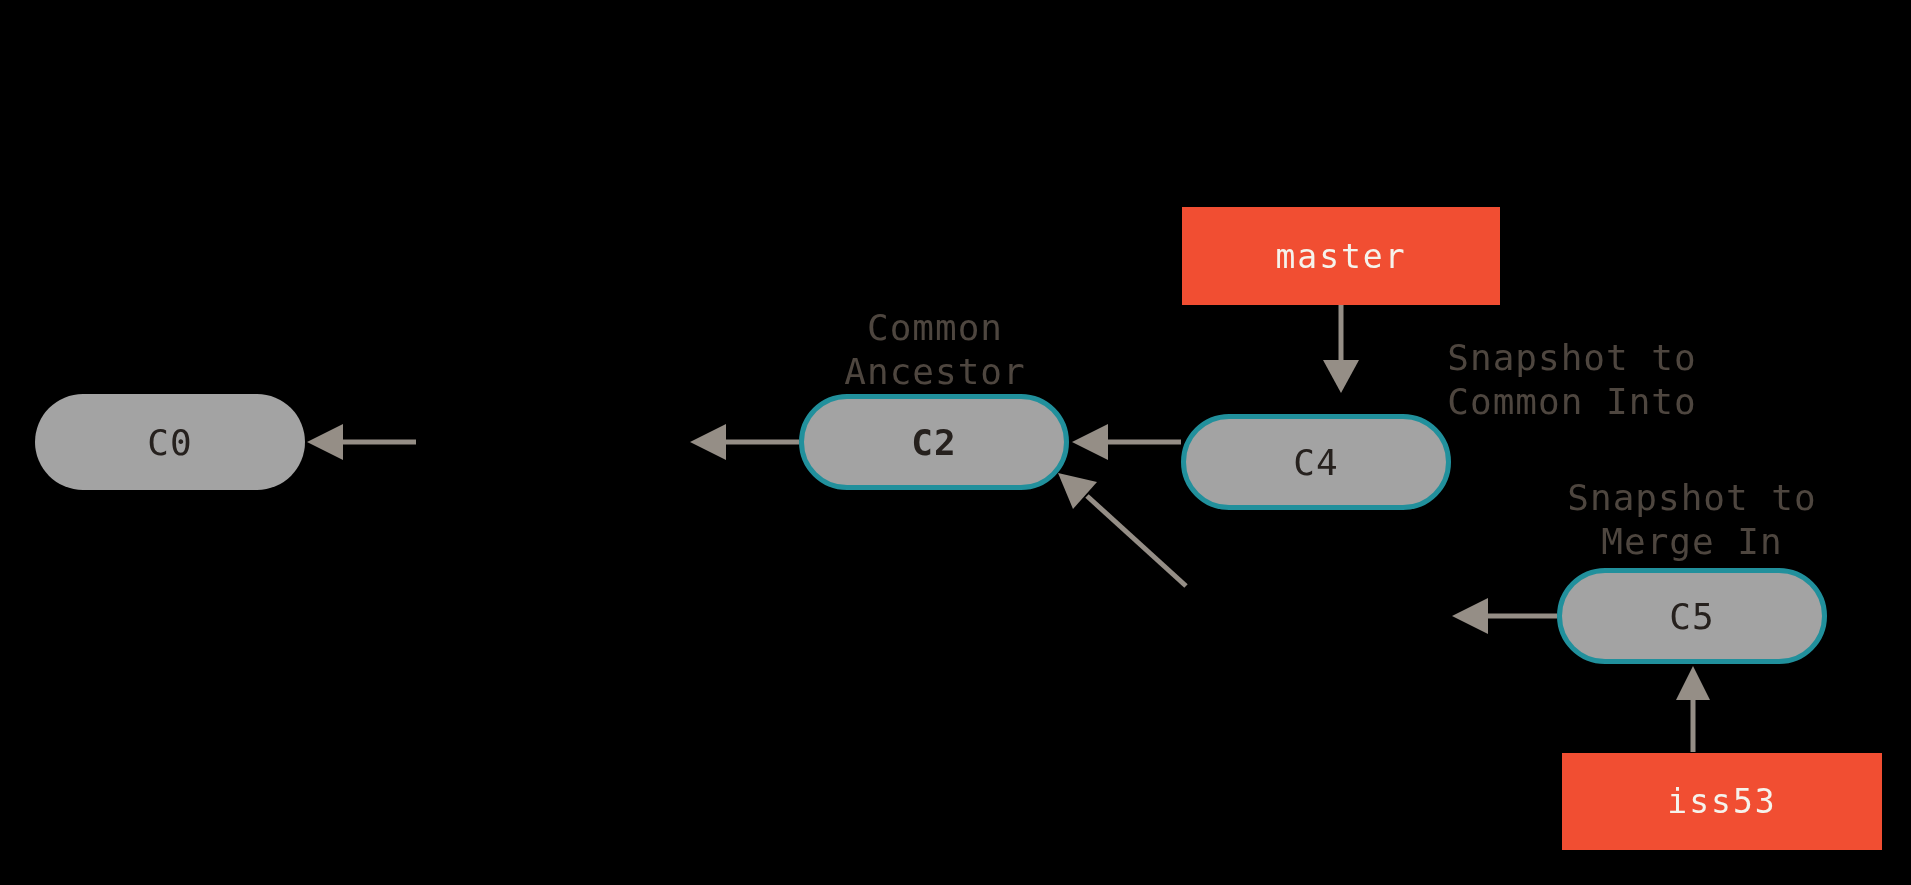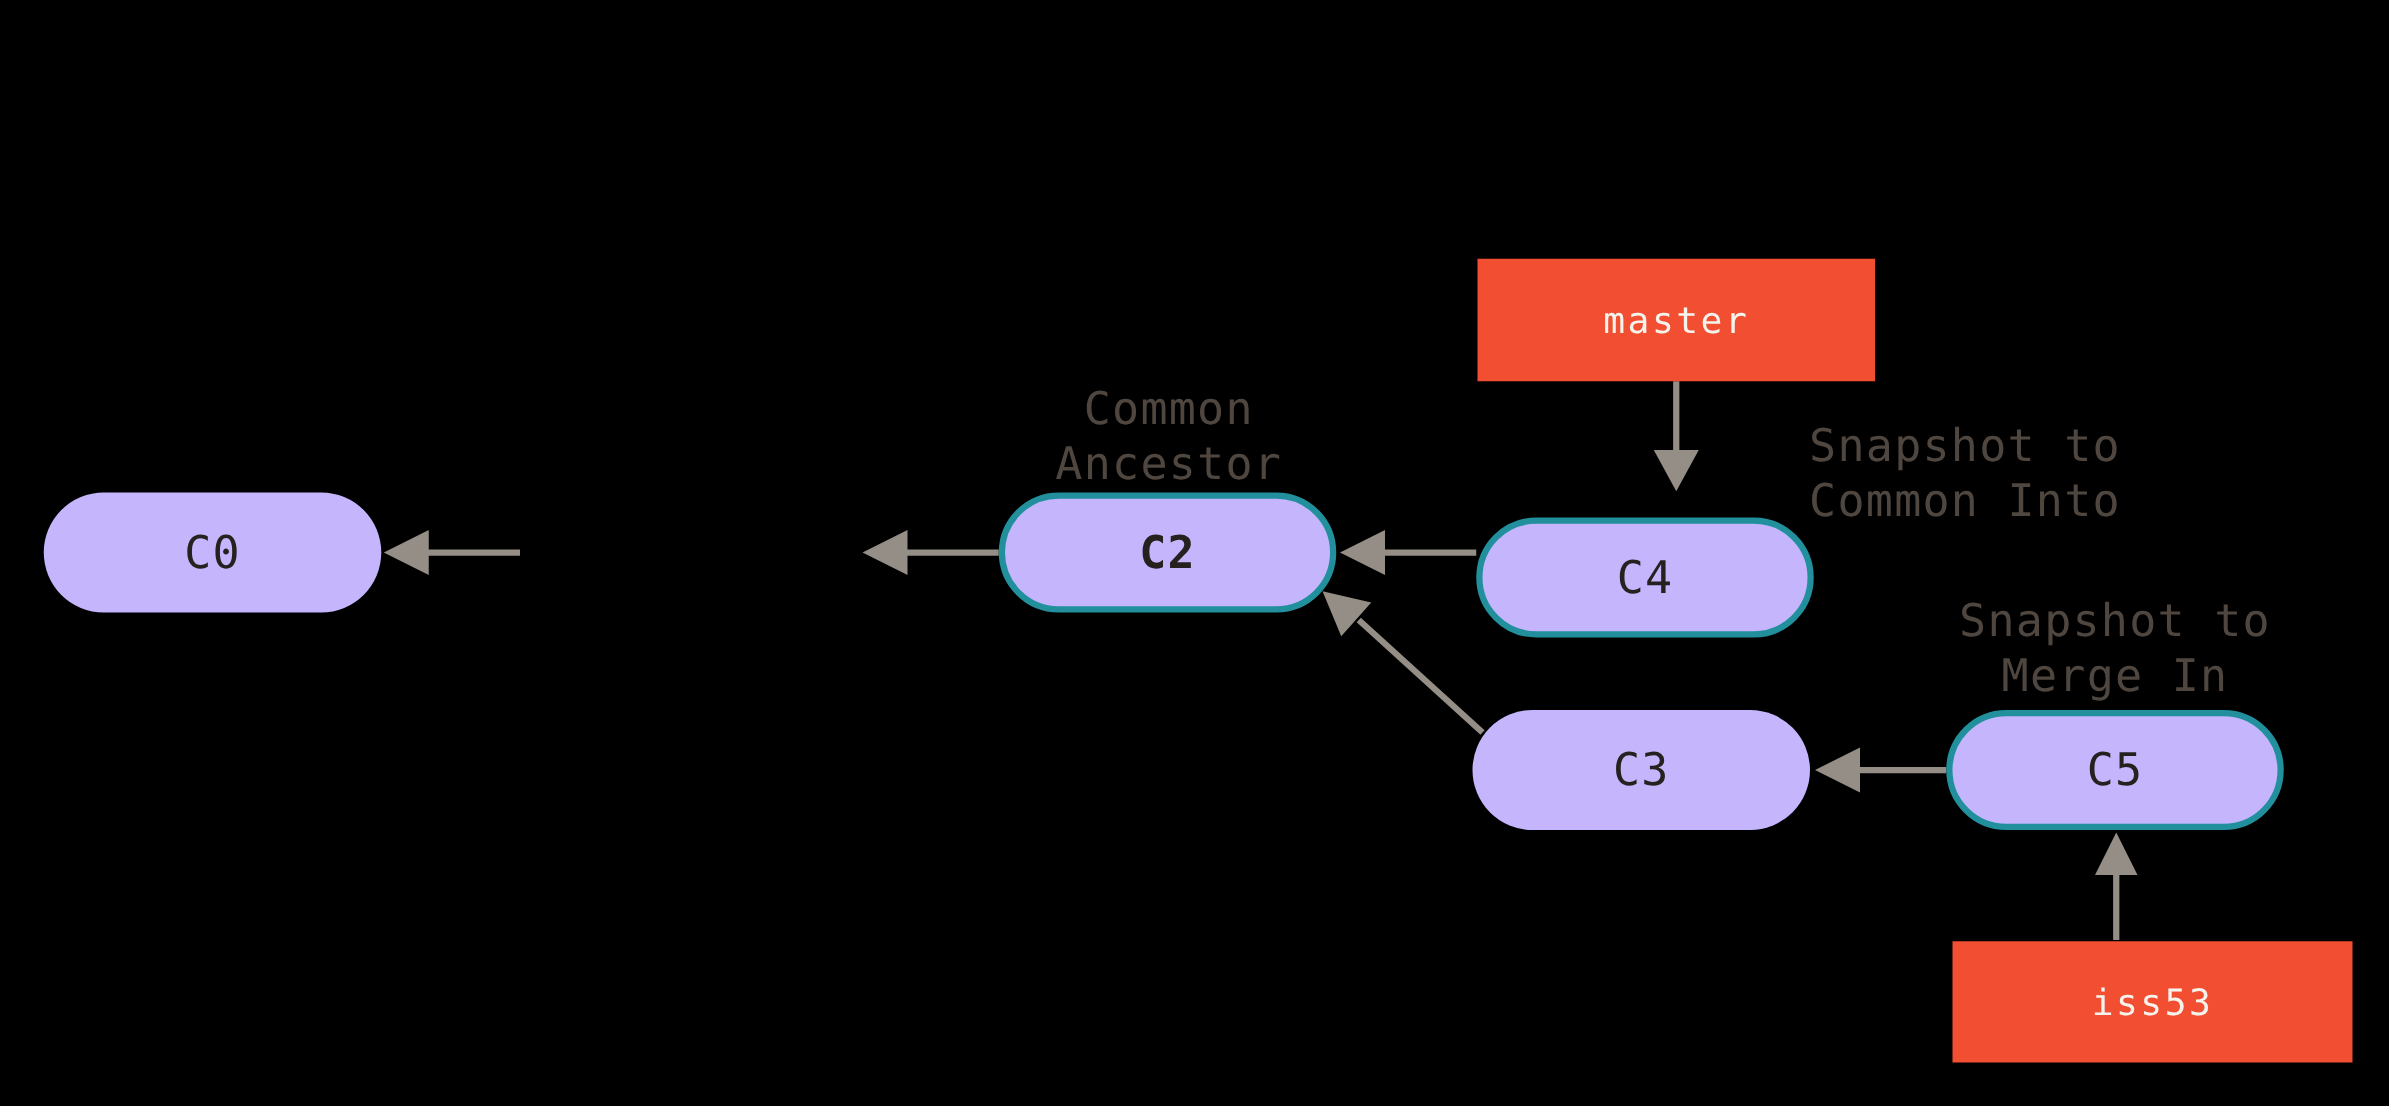--- a/index.html
+++ b/index.html
@@ -13,39 +13,39 @@
     height: 885px;
     background: #000000;
     overflow: hidden;
     font-family: "DejaVu Sans Mono", "Liberation Mono", monospace;
   }
   .commit {
     position: absolute;
     width: 270px;
     height: 96px;
     border-radius: 48px;
-    background: #c4b5fd;
+    background: #a3a3a3;
     display: flex;
     align-items: center;
     justify-content: center;
     font-size: 36px;
     color: #26211E;
     box-sizing: border-box;
     letter-spacing: 1px;
   }
   .commit.highlight {
     border: 5px solid #21909C;
   }
   .branch {
     position: absolute;
     background: #F14E32;
     display: flex;
     align-items: center;
     justify-content: center;
-    font-size: 29px;
+    font-size: 33px;
     color: #F5F3EC;
     letter-spacing: 2px;
   }
   .annotation {
     position: absolute;
     width: 300px;
     text-align: center;
     font-size: 36px;
     line-height: 44px;
     color: #4E463F;
@@ -107,23 +107,20 @@
   <div class="commit" style="left:35px; top:394px;">
     <span>C0</span>
   </div>
   <div class="commit highlight" style="left:799px; top:394px;font-weight:bold;">
     <span>C2</span>
   </div>
   <div class="commit highlight" style="left:1181px; top:414px;">
     <span>C4</span>
   </div>
 
-  <div class="commit" style="left:1178px; top:568px;">
-    <span>C3</span>
-  </div>
   <div class="commit highlight" style="left:1557px; top:568px;">
     <span>C5</span>
   </div>
 
   <div class="branch" style="left:1182px; top:207px; width:318px; height:98px;">
     <span>master</span>
   </div>
   <div class="branch" style="left:1562px; top:753px; width:320px; height:97px;">
     <span>iss53</span>
   </div>

